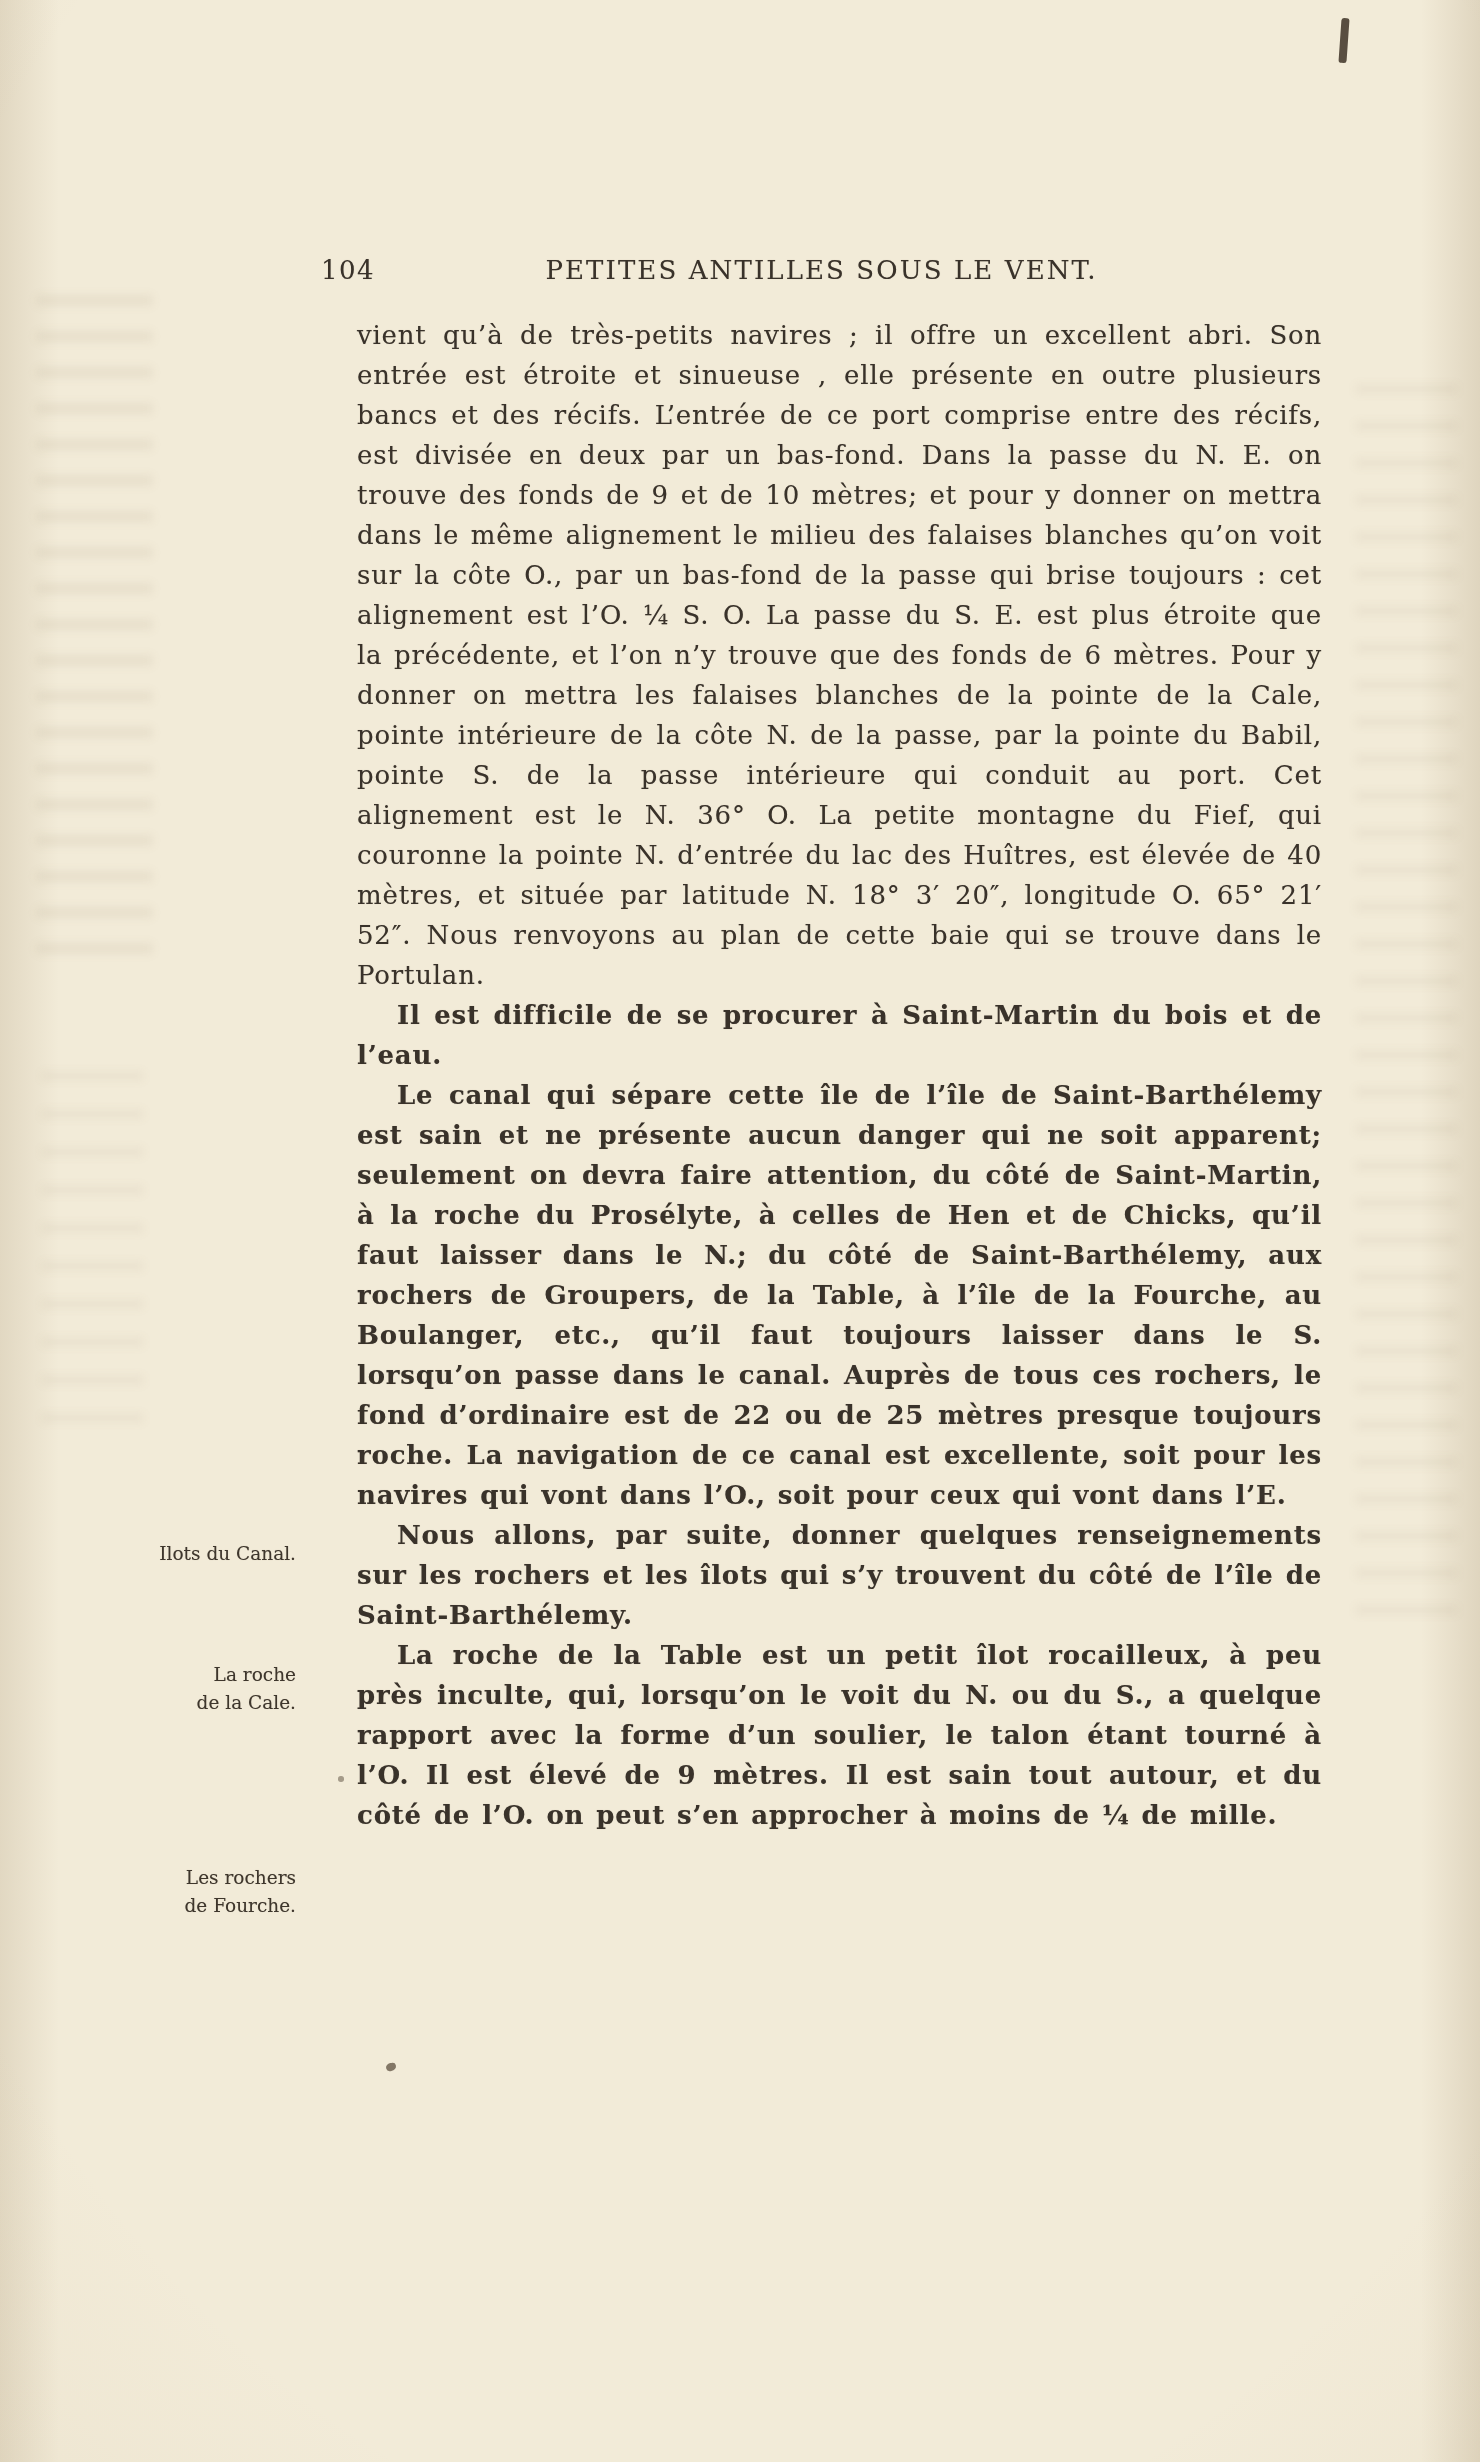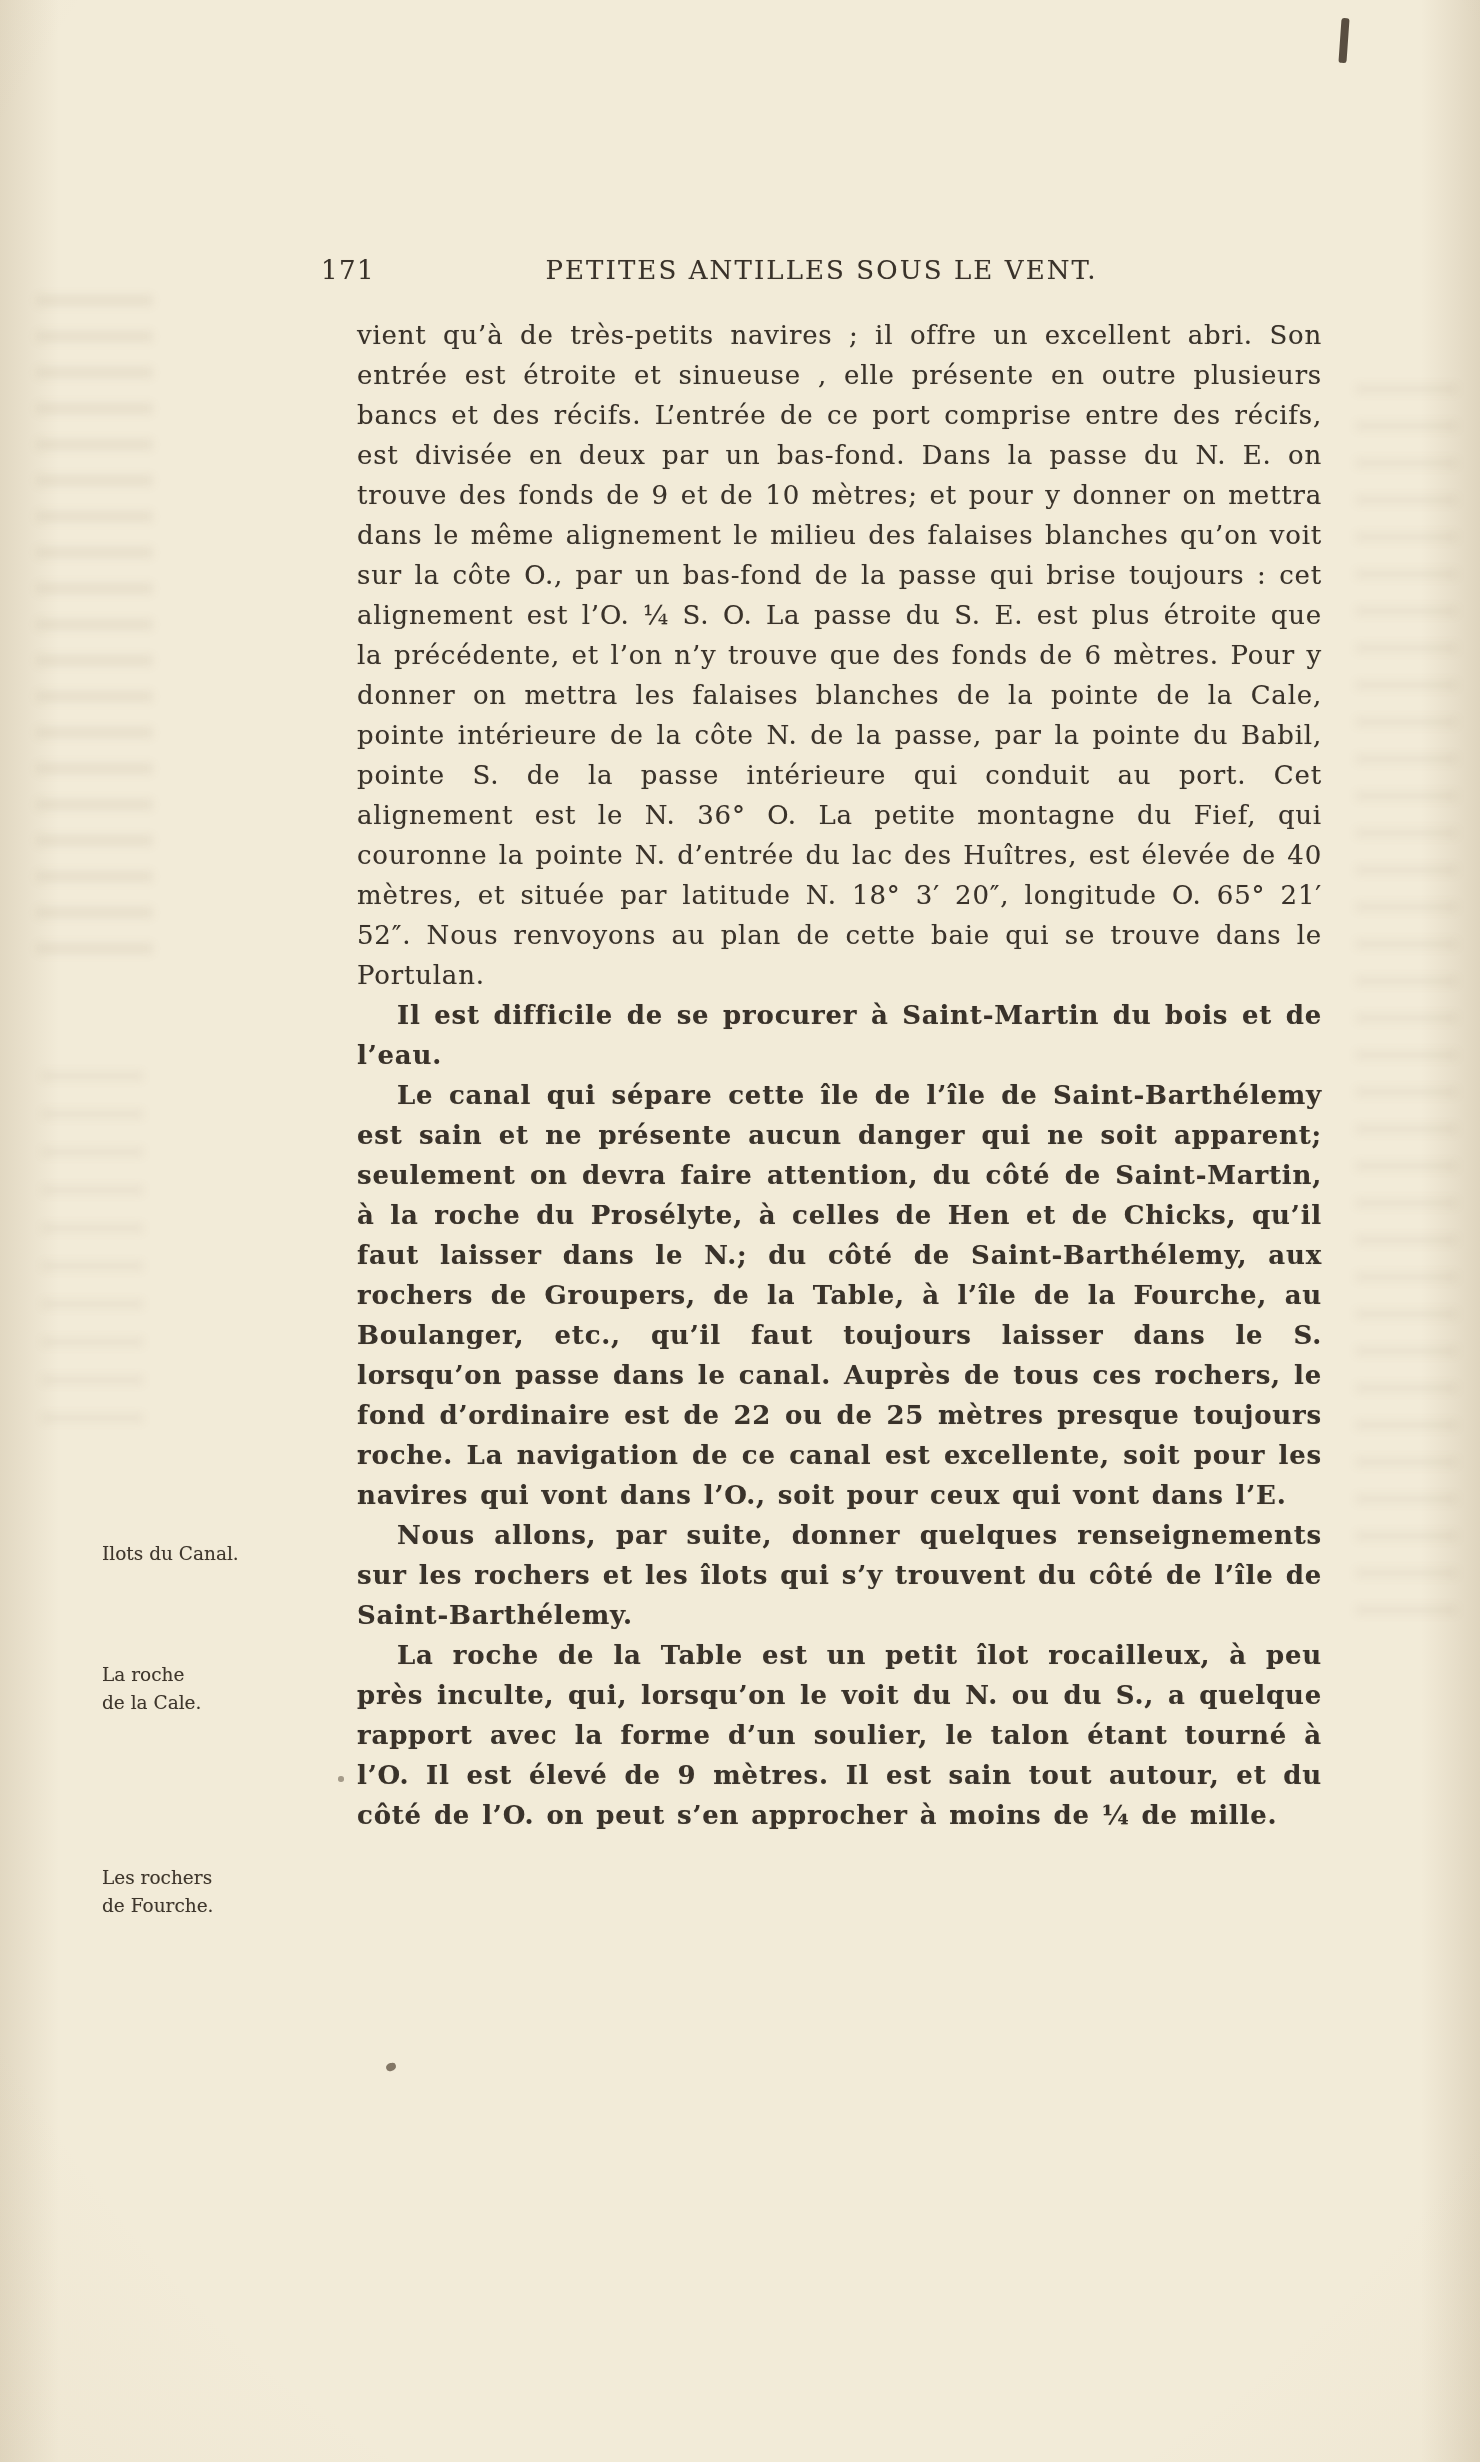--- a/index.html
+++ b/index.html
@@ -106,21 +106,21 @@
   }
   .body-text p.indent { text-indent: 40px; font-weight: bold; }
 
   
   .margin-note {
     position: absolute;
     left: 102px;
     width: 194px;
     font-size: 18.5px;
     line-height: 27.5px;
-    text-align: left;
+    text-align: right;
     color: #3e362c;
     text-shadow: 0 0 0.7px rgba(60,50,40,0.3);
   }
   .note-1 { top: 1540px; }
   .note-2 { top: 1661px; }
   .note-3 { top: 1864px; }
   .mn-line { display: block; }
 </style>
 </head>
 <body>
@@ -141,21 +141,21 @@
     <span class="mn-line">La roche</span>
     <span class="mn-line">de la Cale.</span>
   </div>
   <div class="margin-note note-3">
     <span class="mn-line">Les rochers</span>
     <span class="mn-line">de Fourche.</span>
   </div>
 
   <div class="text-column">
     <div class="page-header">
-      <span class="page-number">171</span>
+      <span class="page-number">104</span>
       <span class="running-title">PETITES ANTILLES SOUS LE VENT.</span>
     </div>
     <div class="body-text">
       <p>vient qu’à de très-petits navires ; il offre un excellent abri. Son entrée est étroite et sinueuse , elle présente en outre plusieurs bancs et des récifs. L’entrée de ce port comprise entre des récifs, est divisée en deux par un bas-fond. Dans la passe du N. E. on trouve des fonds de 9 et de 10 mètres; et pour y donner on mettra dans le même alignement le milieu des falaises blanches qu’on voit sur la côte O., par un bas-fond de la passe qui brise toujours : cet alignement est l’O. ¼ S. O. La passe du S. E. est plus étroite que la précédente, et l’on n’y trouve que des fonds de 6 mètres. Pour y donner on mettra les falaises blanches de la pointe de la Cale, pointe intérieure de la côte N. de la passe, par la pointe du Babil, pointe S. de la passe intérieure qui conduit au port. Cet alignement est le N. 36° O. La petite montagne du Fief, qui couronne la pointe N. d’entrée du lac des Huîtres, est élevée de 40 mètres, et située par latitude N. 18° 3′ 20″, longitude O. 65° 21′ 52″. Nous renvoyons au plan de cette baie qui se trouve dans le Portulan.</p>
       <p class="indent">Il est difficile de se procurer à Saint-Martin du bois et de l’eau.</p>
       <p class="indent">Le canal qui sépare cette île de l’île de Saint-Barthélemy est sain et ne présente aucun danger qui ne soit apparent; seulement on devra faire attention, du côté de Saint-Martin, à la roche du Prosélyte, à celles de Hen et de Chicks, qu’il faut laisser dans le N.; du côté de Saint-Barthélemy, aux rochers de Groupers, de la Table, à l’île de la Fourche, au Boulanger, etc., qu’il faut toujours laisser dans le S. lorsqu’on passe dans le canal. Auprès de tous ces rochers, le fond d’ordinaire est de 22 ou de 25 mètres presque toujours roche. La navigation de ce canal est excellente, soit pour les navires qui vont dans l’O., soit pour ceux qui vont dans l’E.</p>
       <p class="indent">Nous allons, par suite, donner quelques renseignements sur les rochers et les îlots qui s’y trouvent du côté de l’île de Saint-Barthélemy.</p>
       <p class="indent">La roche de la Table est un petit îlot rocailleux, à peu près inculte, qui, lorsqu’on le voit du N. ou du S., a quelque rapport avec la forme d’un soulier, le talon étant tourné à l’O. Il est élevé de 9 mètres. Il est sain tout autour, et du côté de l’O. on peut s’en approcher à moins de ¼ de mille.</p>
     </div>
   </div>

